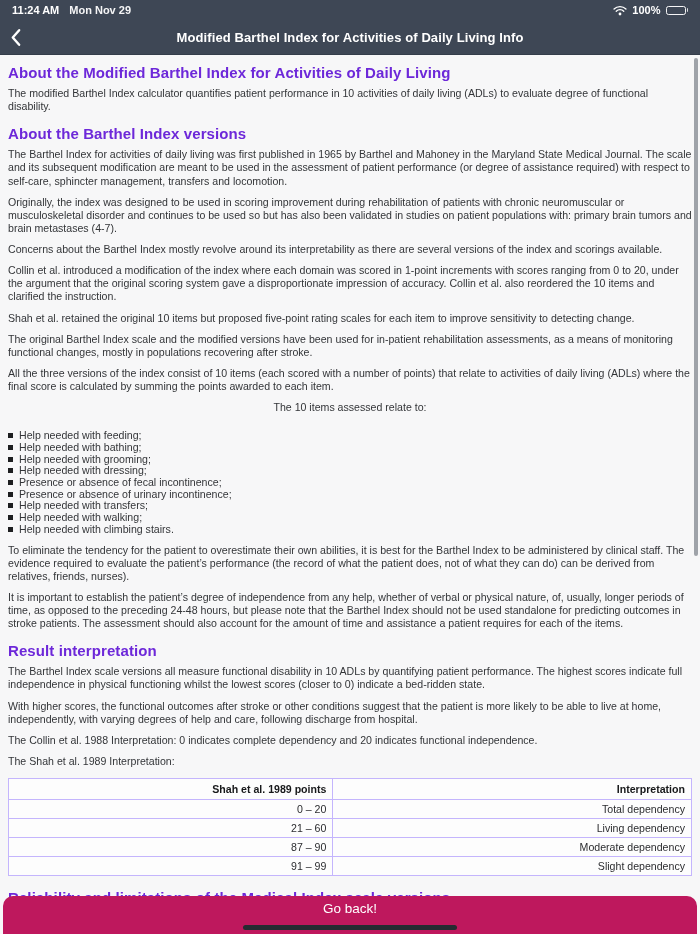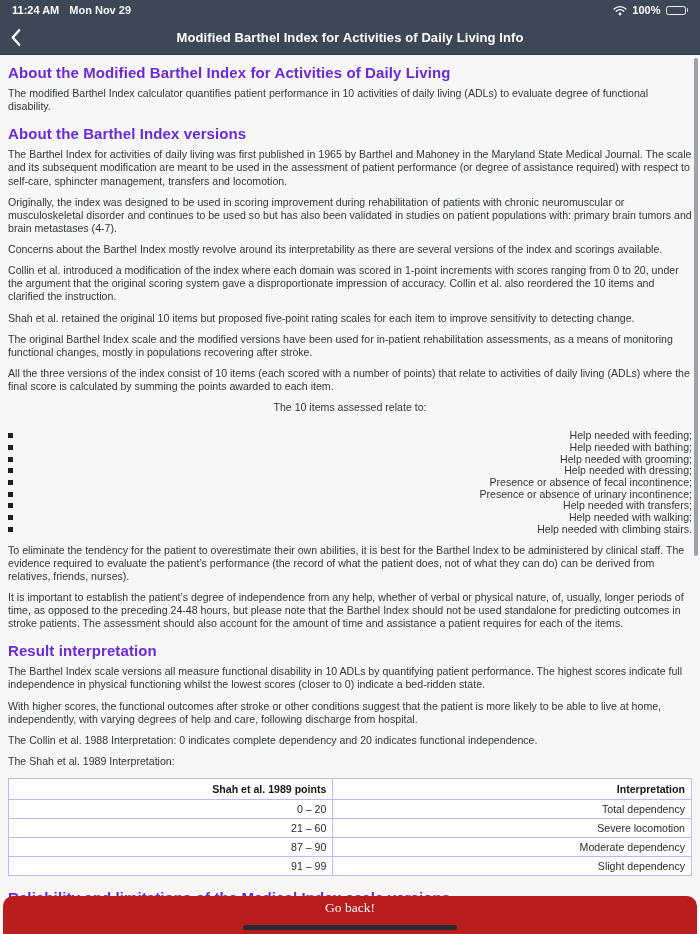--- a/index.html
+++ b/index.html
@@ -40,21 +40,21 @@
     padding:7px 8px 0 8px;box-sizing:border-box;
   }
   .content h2{
     font-size:15px;font-weight:700;color:#6d28d9;
     margin:12px 0 6px 0;letter-spacing:.1px;
   }
   .content h2.first{margin-top:2px;}
   .content p{
     font-size:10.6px;line-height:1.24;color:#333538;margin:0 0 8px 0;
   }
-  ul.items{list-style:none;margin:16px 0 8px 0;padding:0;text-align:right;}
+  ul.items{list-style:none;margin:16px 0 8px 0;padding:0;}
   ul.items li{
     position:relative;padding-left:11px;font-size:10.6px;line-height:11.7px;color:#333538;
   }
   .sq{position:absolute;left:0;top:3px;width:5px;height:5px;background:#1d1e20;}
   
   table.interp{
     width:100%;border-collapse:collapse;margin:10px 0 13px 0;background:#fdfdfd;
   }
   table.interp th,table.interp td{
     border:1px solid #c4b5fd;font-size:10.6px;color:#2c2d30;
@@ -63,23 +63,23 @@
   table.interp th{font-weight:700;color:#17181a;padding:4px 6px;}
   col.c1{width:47.5%;}
   
   .scroll-thumb{
     position:absolute;right:2px;top:3px;width:4px;height:498px;
     background:#8f949b;border-radius:2px;opacity:.85;
   }
   
   .go-back-button{
     position:absolute;left:3px;right:3px;bottom:0;height:38px;
-    background:#b91c1c;border:none;border-radius:10px 10px 0 0;
+    background:#be185d;border:none;border-radius:10px 10px 0 0;
     color:#fff;font-size:13.5px;font-weight:500;
-    font-family:Liberation Serif, serif;
+    font-family:Liberation Sans, sans-serif;
     display:flex;align-items:center;justify-content:center;
     padding-bottom:15px;box-sizing:border-box;cursor:pointer;
   }
   .home-indicator{
     position:absolute;left:50%;bottom:4px;transform:translateX(-50%);
     width:214px;height:5px;background:#262b31;border-radius:3px;
   }
 </style>
 </head>
 <body>
@@ -163,21 +163,21 @@
         <th>Interpretation</th>
       </tr>
     </thead>
     <tbody>
       <tr>
         <td>0 – 20</td>
         <td>Total dependency</td>
       </tr>
       <tr>
         <td>21 – 60</td>
-        <td>Severe locomotion</td>
+        <td>Living dependency</td>
       </tr>
       <tr>
         <td>87 – 90</td>
         <td>Moderate dependency</td>
       </tr>
       <tr>
         <td>91 – 99</td>
         <td>Slight dependency</td>
       </tr>
     </tbody>

